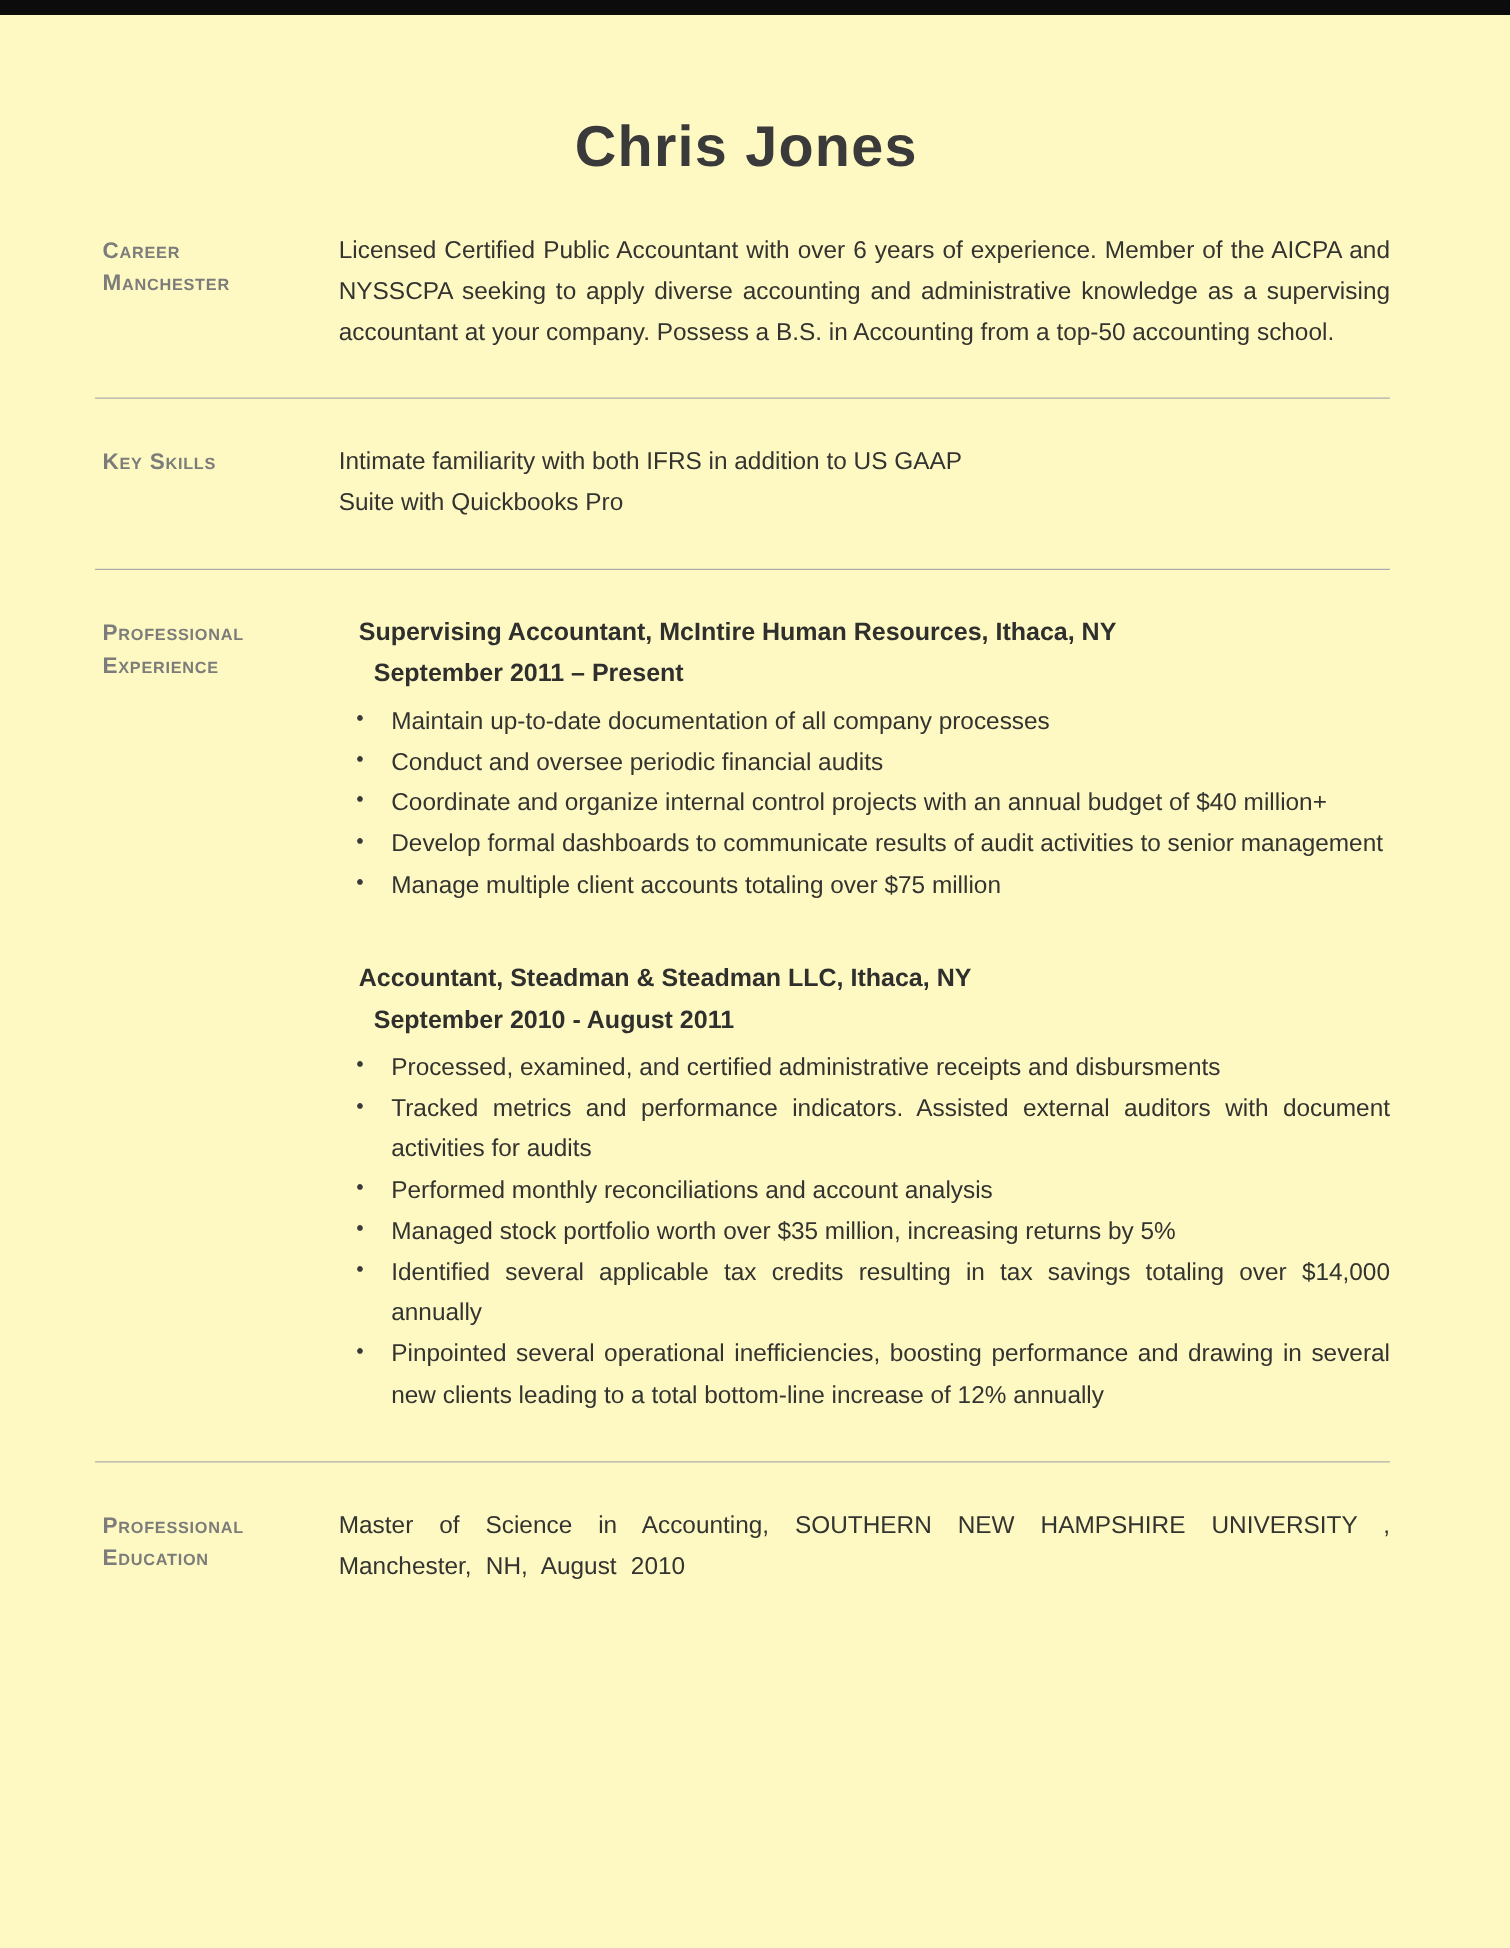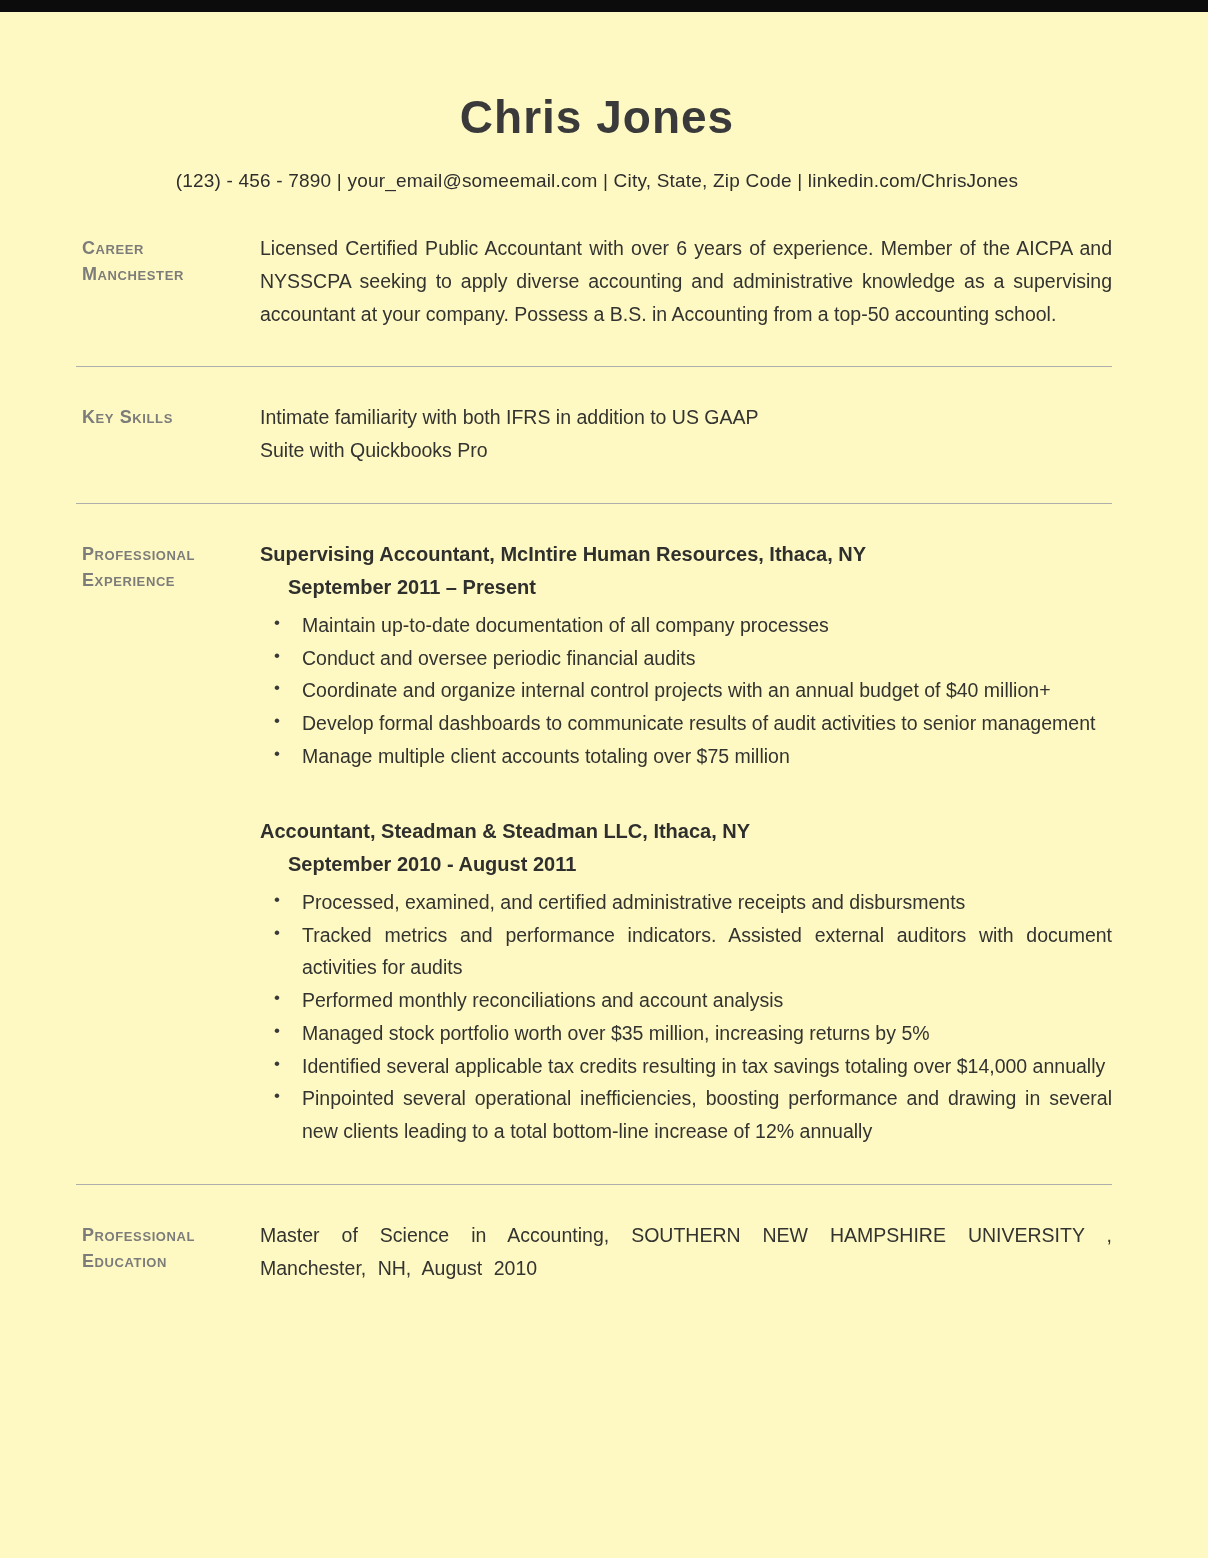--- a/index.html
+++ b/index.html
@@ -37,20 +37,21 @@
     margin-top: 26px;
     text-align: center;
     font-size: 19px;
     color: #2e2e2e;
     letter-spacing: 0.2px;
   }
   .section {
     display: flex;
     align-items: flex-start;
     margin-top: 34px;
+    gap: 11px;
   }
   .label-col {
     width: 178px;
     flex: 0 0 178px;
     padding-top: 3px;
     color: #7c7c7a;
     font-weight: bold;
     font-size: 18px;
     font-variant: small-caps;
     letter-spacing: 0.6px;
@@ -68,20 +69,21 @@
     border-top: 1px solid #aeaeac;
     margin: 36px 0 0 -6px;
   }
   .job { margin-bottom: 42px; }
   .job:last-child { margin-bottom: 0; }
   .job-title {
     font-weight: bold;
     font-size: 20px;
     text-align: justify;
     color: #2f2f2d;
+    margin-left: 16px;
   }
   .job-dates {
     font-weight: bold;
     font-size: 20px;
     color: #2f2f2d;
     margin-bottom: 4px;
     margin-left: 28px;
   }
   ul.bullets {
     margin: 2px 0 0 0;
@@ -111,21 +113,20 @@
 </head>
 <body>
 
 <div class="page">
   <div class="top-bar"></div>
 
   <div class="inner">
 
     <h1 class="name">Chris Jones</h1>
 
-    <div class="contact">(123) - 456 - 7890 | your_email@someemail.com | City, State, Zip Code | linkedin.com/ChrisJones</div>
 
     <section class="section" style="margin-top: 40px;">
       <div class="label-col">
         <div>Career</div>
         <div>Manchester</div>
       </div>
       <div class="content-col justify">Licensed Certified Public Accountant with over 6 years of experience. Member of the AICPA and NYSSCPA seeking to apply diverse accounting and administrative knowledge as a supervising accountant at your company. Possess a B.S. in Accounting from a top-50 accounting school.</div>
     </section>
 
     <hr class="rule">

